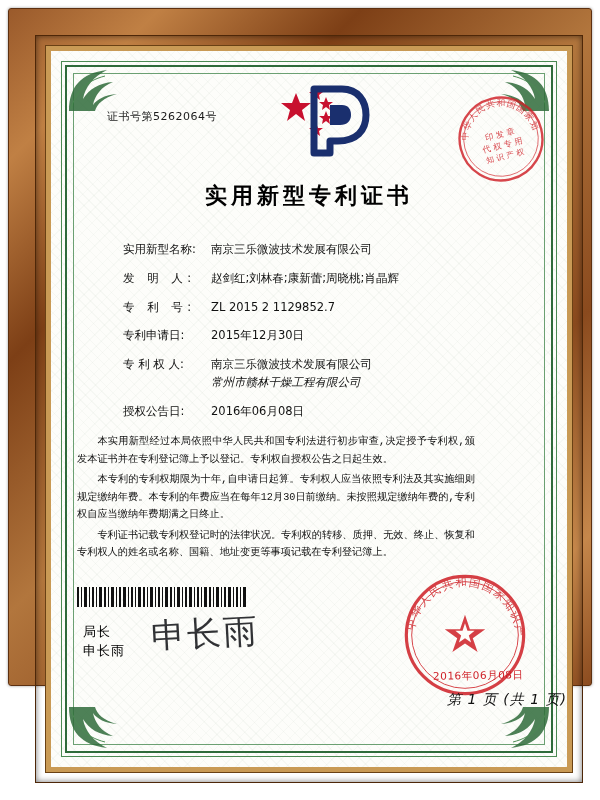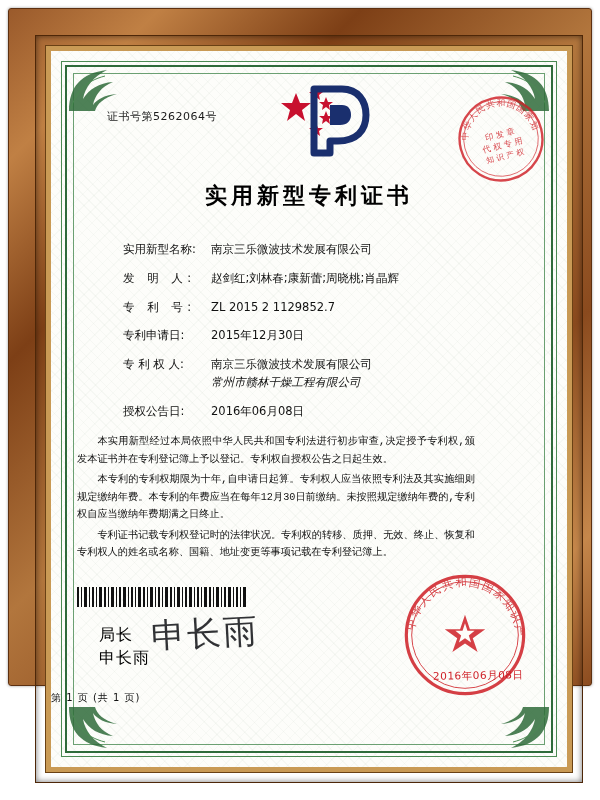--- a/index.html
+++ b/index.html
@@ -169,46 +169,47 @@
     position: absolute;
     left: 26px;
     top: 536px;
     width: 172px; height: 20px;
   }
   .barcode svg { width: 100%; height: 100%; display:block; }
 
   
   .director {
     position: absolute;
-    left: 48px;
+    left: 32px;
     top: 572px;
-    font-size: 16px;
+    font-size: 13px;
     line-height: 1.45;
     letter-spacing: 1px;
   }
   .signature {
     position: absolute;
     left: 100px;
     top: 560px;
     font-family: "DejaVu Serif", "Liberation Serif", serif;
     font-size: 34px;
     color: #15171a;
     transform: rotate(-3deg);
     letter-spacing: 2px;
     opacity: .88;
   }
 
   .page-footer {
     position: absolute;
     left: 0; right: 0;
     top: 640px;
-    text-align: left;
-    font-size: 10px;
+    text-align: right;
+    font-size: 14px;
     color: #111;
     letter-spacing: 1px;
+    font-style: italic;
   }
 
   
   .seal-top {
     position: absolute;
     right: 20px; top: 42px;
     width: 92px; height: 92px;
   }
   .seal-bottom {
     position: absolute;

